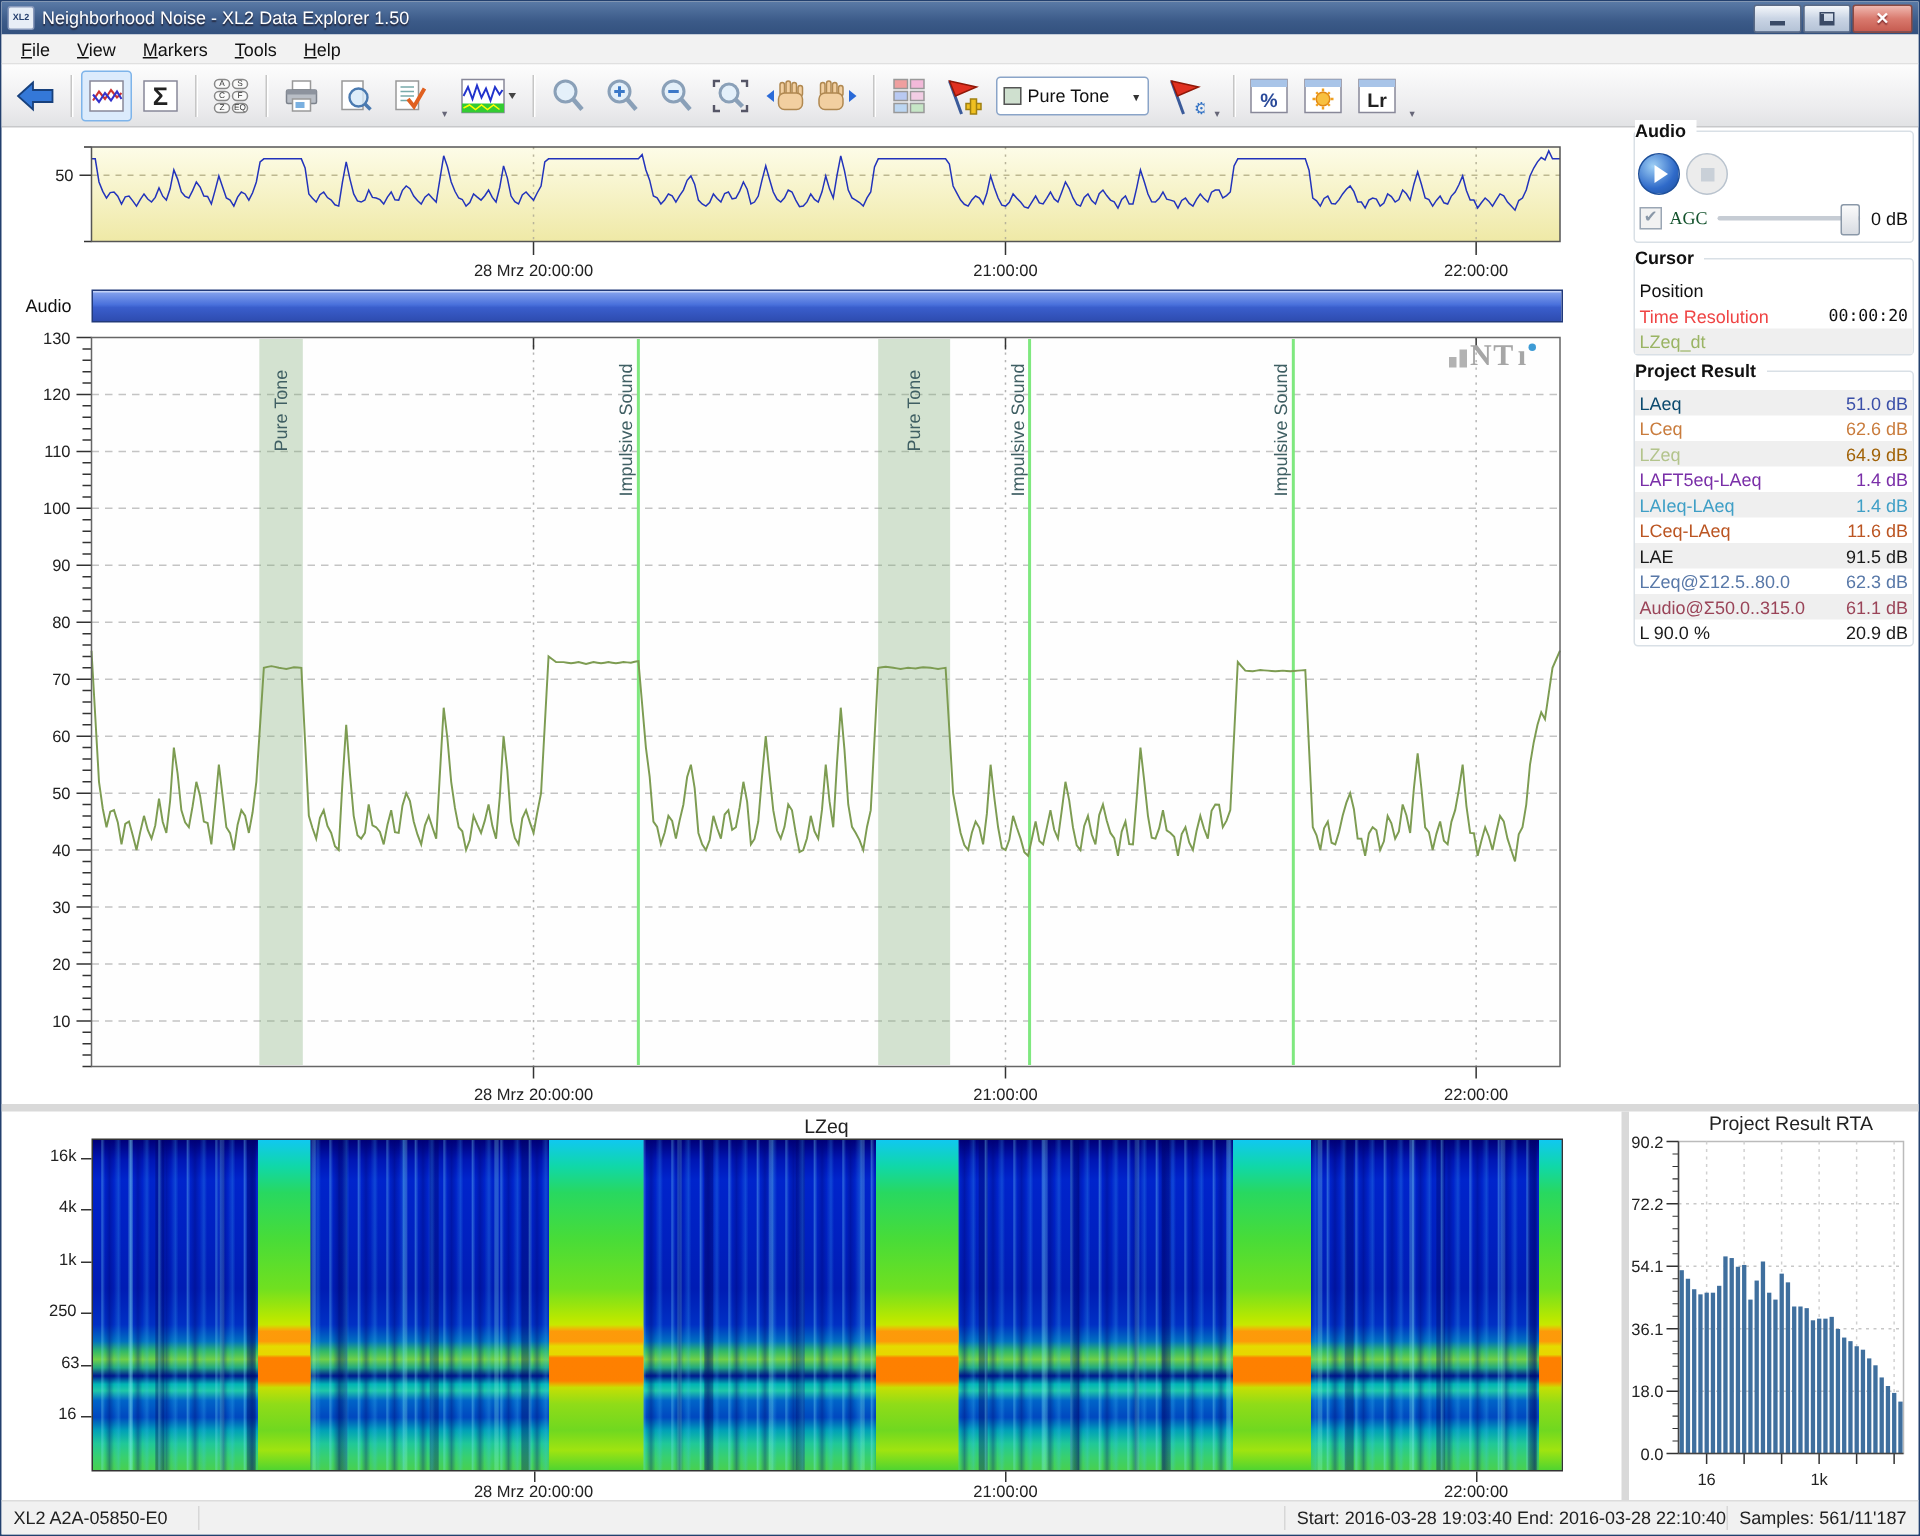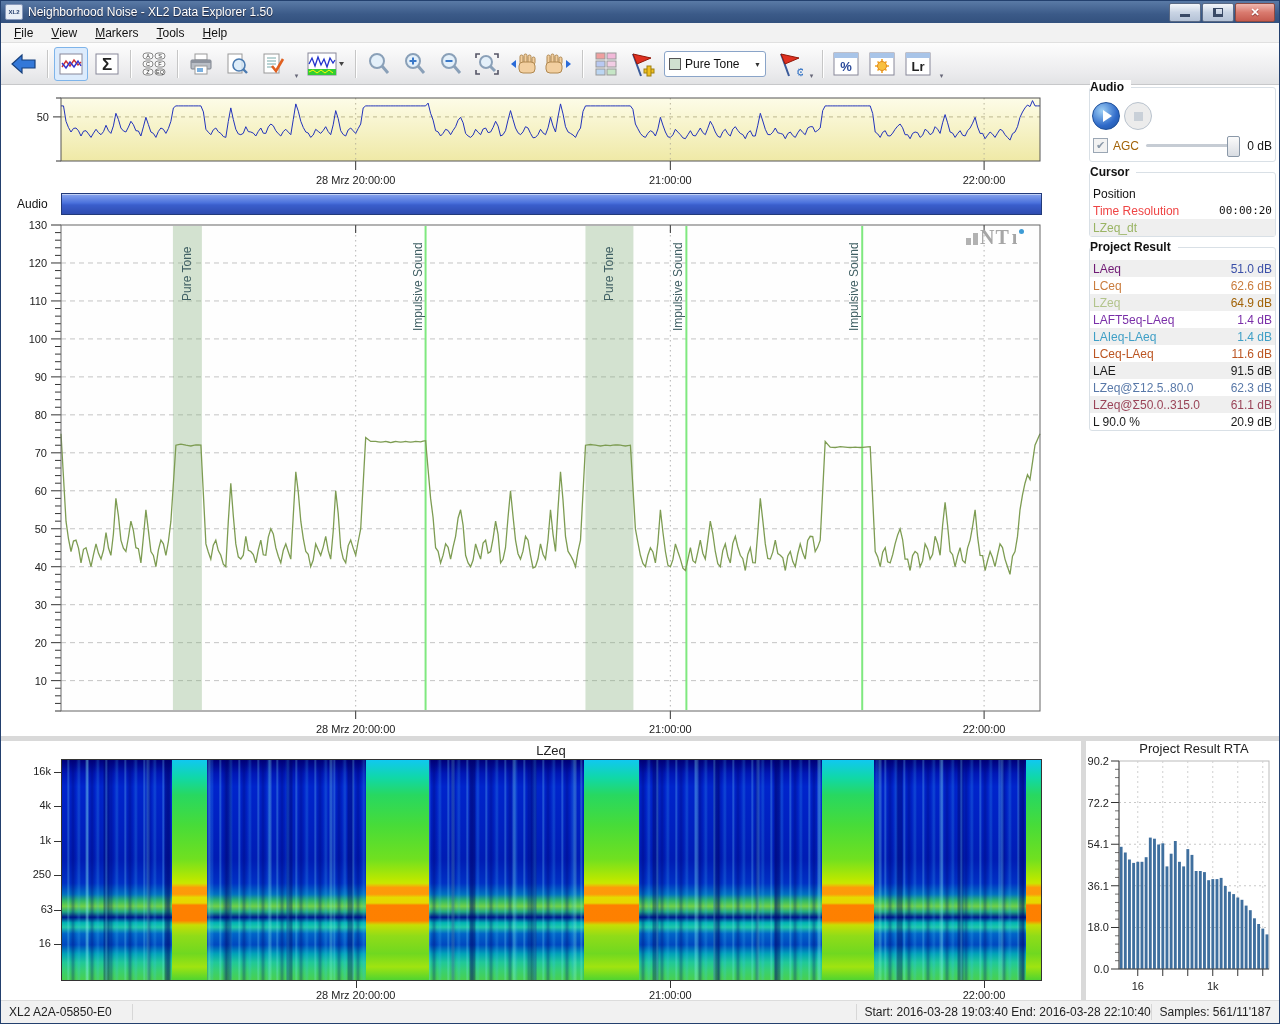--- a/index.html
+++ b/index.html
@@ -79,21 +79,21 @@
   .audio-btns{display:flex;gap:4px;padding:2px 2px 8px 2px;}
   .playbtn{width:26px;height:26px;border-radius:50%;border:1px solid #1d4f9a;
     background:radial-gradient(circle at 35% 30%,#9fd0f5,#2f6ac9 60%,#1d4f9a);display:flex;align-items:center;justify-content:center;}
   .playbtn .tri{width:0;height:0;border-left:9px solid #fff;border-top:6px solid transparent;border-bottom:6px solid transparent;margin-left:2px;}
   .stopbtn{width:26px;height:26px;border-radius:50%;border:1px solid #b9c3ce;background:#ececec;display:flex;align-items:center;justify-content:center;}
   .stopbtn .sq{width:9px;height:9px;background:#c9d0d8;}
   .agc-row{display:flex;align-items:center;gap:5px;padding:0 3px 8px 3px;}
   .chk{width:13px;height:13px;border:1px solid #9aa6b4;background:#f2f2f2;color:#8a98a8;
     font-size:11px;line-height:12px;text-align:center;}
   .chk::after{content:"✔";}
-  .agc-lbl{color:#a16207;}
+  .agc-lbl{color:#14532d;font-family:Liberation Serif, serif;}
   .slider{flex:1;height:3px;background:#c6ccd4;border-radius:2px;position:relative;margin:0 2px;}
   .slider .handle{position:absolute;right:0px;top:-8px;width:11px;height:19px;border:1px solid #8a98a8;
     border-radius:2px;background:linear-gradient(#fbfbfb,#d8dce2);}
   
   .statusbar{position:absolute;left:0;bottom:0;width:100%;height:22px;background:#f1f1f1;
     border-top:1px solid #dcdcdc;display:flex;align-items:center;font-size:12px;color:#222;}
   .sb-sec{padding:0 8px;height:16px;display:flex;align-items:center;border-right:1px solid #d7d7d7;white-space:pre;}
   .sb-dev{width:115px;}
   .sb-fill{flex:1;border-right:1px solid #d7d7d7;height:16px;}
   .sb-range{width:278px;}
@@ -654,21 +654,21 @@
             <span class="lbl" style="color: rgb(154, 180, 100);">LZeq_dt</span>
             <span class="val" style="color: rgb(154, 180, 100);"></span>
           </div>
         </div>
     </div>
 
     <div class="grp">
       <span class="grp-title">Project Result</span>
       <div id="metric-rows">
           <div class="row shade">
-            <span class="lbl" style="color: #701a75;">LAeq</span>
+            <span class="lbl" style="color: #0c4a6e;">LAeq</span>
             <span class="val" style="color: rgb(58, 79, 168);">51.0 dB</span>
           </div>
           <div class="row">
             <span class="lbl" style="color: rgb(201, 124, 61);">LCeq</span>
             <span class="val" style="color: rgb(201, 124, 61);">62.6 dB</span>
           </div>
           <div class="row shade">
             <span class="lbl" style="color: rgb(179, 196, 140);">LZeq</span>
             <span class="val" style="color: #a16207;">64.9 dB</span>
           </div>
@@ -686,21 +686,21 @@
           </div>
           <div class="row shade">
             <span class="lbl" style="color: rgb(26, 26, 26);">LAE</span>
             <span class="val" style="color: rgb(26, 26, 26);">91.5 dB</span>
           </div>
           <div class="row">
             <span class="lbl" style="color: rgb(88, 120, 168);">LZeq@Σ12.5..80.0</span>
             <span class="val" style="color: rgb(88, 120, 168);">62.3 dB</span>
           </div>
           <div class="row shade">
-            <span class="lbl" style="color: rgb(154, 68, 88);">LZeq@Σ50.0..315.0</span>
+            <span class="lbl" style="color: rgb(154, 68, 88);">Audio@Σ50.0..315.0</span>
             <span class="val" style="color: rgb(154, 68, 88);">61.1 dB</span>
           </div>
           <div class="row">
             <span class="lbl" style="color: rgb(26, 26, 26);">L 90.0 %</span>
             <span class="val" style="color: rgb(26, 26, 26);">20.9 dB</span>
           </div>
         </div>
     </div>
   </div>
 

